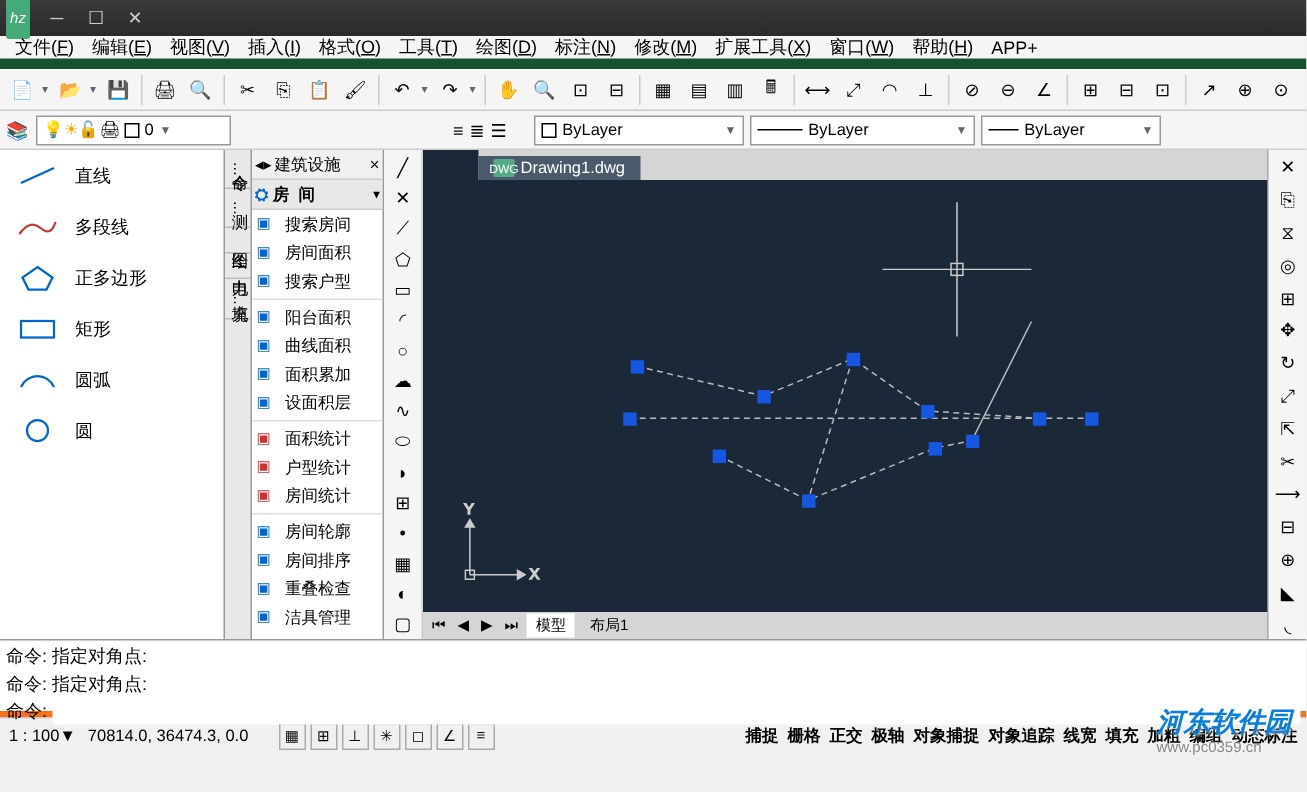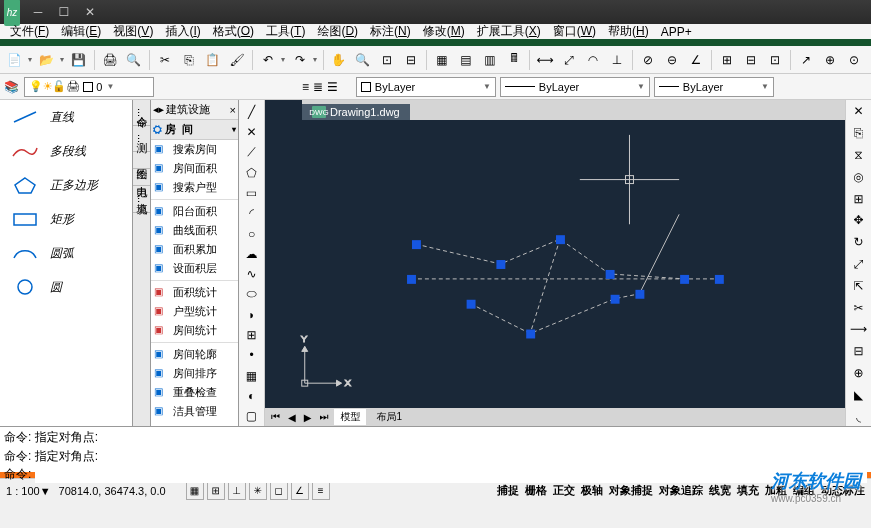--- a/index.html
+++ b/index.html
@@ -20,21 +20,21 @@
 .toolbar .sep { width: 1px; height: 20px; background: #ccc; margin: 0 2px; }
 .toolbar .drop { width: 6px; font-size: 8px; color: #666; }
 
 .propbar { height: 26px; background: #f5f5f5; border-bottom: 1px solid #ccc; display: flex; align-items: center; padding: 0 4px; gap: 4px; }
 .propbar .combo { height: 20px; border: 1px solid #999; background: #fff; display: flex; align-items: center; padding: 0 4px; font-size: 11px; }
 .propbar .combo .arr { margin-left: 4px; font-size: 8px; color: #666; }
 .propbar .mini-icon { width: 16px; height: 16px; display: flex; align-items: center; justify-content: center; }
 
 .main { display: flex; height: 326px; }
 
-.left-panel { width: 133px; background: #fff; border-right: 1px solid #999; overflow: hidden; font-style: italic; }
+.left-panel { width: 150px; background: #fff; border-right: 1px solid #999; overflow: hidden; }
 .left-panel .tool-row { display: flex; align-items: center; padding: 6px 8px; cursor: pointer; }
 .left-panel .tool-icon { width: 34px; height: 22px; margin-right: 8px; display: flex; align-items: center; justify-content: center; }
 .left-panel .tool-label { font-size: 12px; }
 
 .vtab-col { width: 18px; background: #e8e8e8; border-right: 1px solid #999; display: flex; flex-direction: column; }
 .vtab { writing-mode: vertical-rl; padding: 8px 1px; font-size: 11px; border-bottom: 1px solid #bbb; cursor: pointer; text-align: center; }
 
 .mid-panel { width: 88px; background: #fff; border-right: 1px solid #999; display: flex; flex-direction: column; overflow: hidden; }
 .mid-header { height: 20px; background: #f0f0f0; border-bottom: 1px solid #ccc; display: flex; align-items: center; padding: 0 2px; font-size: 11px; }
 .mid-header .x { margin-left: auto; cursor: pointer; }
@@ -54,21 +54,21 @@
 .canvas { flex: 1; position: relative; overflow: hidden; }
 .canvas svg { width: 100%; height: 100%; }
 .layout-tabs { height: 18px; background: #d5d5d5; display: flex; align-items: center; padding: 0 4px; font-size: 10px; gap: 4px; }
 .layout-tabs .lt { padding: 1px 6px; cursor: pointer; }
 .layout-tabs .lt.active { background: #fff; }
 .layout-tabs .nav { cursor: pointer; padding: 0 2px; }
 
 .right-toolcol { width: 26px; background: #f5f5f5; border-left: 1px solid #ccc; display: flex; flex-direction: column; align-items: center; padding-top: 2px; gap: 3px; }
 .right-toolcol .rt { width: 20px; height: 20px; display: flex; align-items: center; justify-content: center; cursor: pointer; }
 
-.cmd-area { height: 52px; background: #fff; border-top: 1px solid #999; border-bottom: 6px solid #f97316; display: flex; flex-direction: column; font-size: 12px; font-family: SimSun, monospace; padding: 1px 4px; position: relative; }
+.cmd-area { height: 52px; background: #fff; border-top: 1px solid #999; border-bottom: 4px solid #f97316; display: flex; flex-direction: column; font-size: 12px; font-family: SimSun, monospace; padding: 1px 4px; position: relative; }
 .cmd-line { padding: 1px 0; }
 .cmd-input { display: flex; }
 .cmd-input input { flex: 1; border: none; outline: none; font-family: inherit; font-size: 12px; }
 
 .statusbar { height: 24px; background: #f0f0f0; border-top: 1px solid #ccc; display: flex; align-items: center; padding: 0 6px; font-size: 11px; gap: 8px; }
 .statusbar .coords { font-family: Liberation Sans, sans-serif; }
 .statusbar .sb-icons { display: flex; gap: 3px; margin-left: 12px; }
 .statusbar .sb-icon { width: 18px; height: 18px; border: 1px solid #aaa; display: flex; align-items: center; justify-content: center; cursor: pointer; font-size: 10px; }
 .statusbar .sb-labels { margin-left: auto; display: flex; gap: 6px; font-weight: bold; }
 .statusbar .sb-label { cursor: pointer; }

